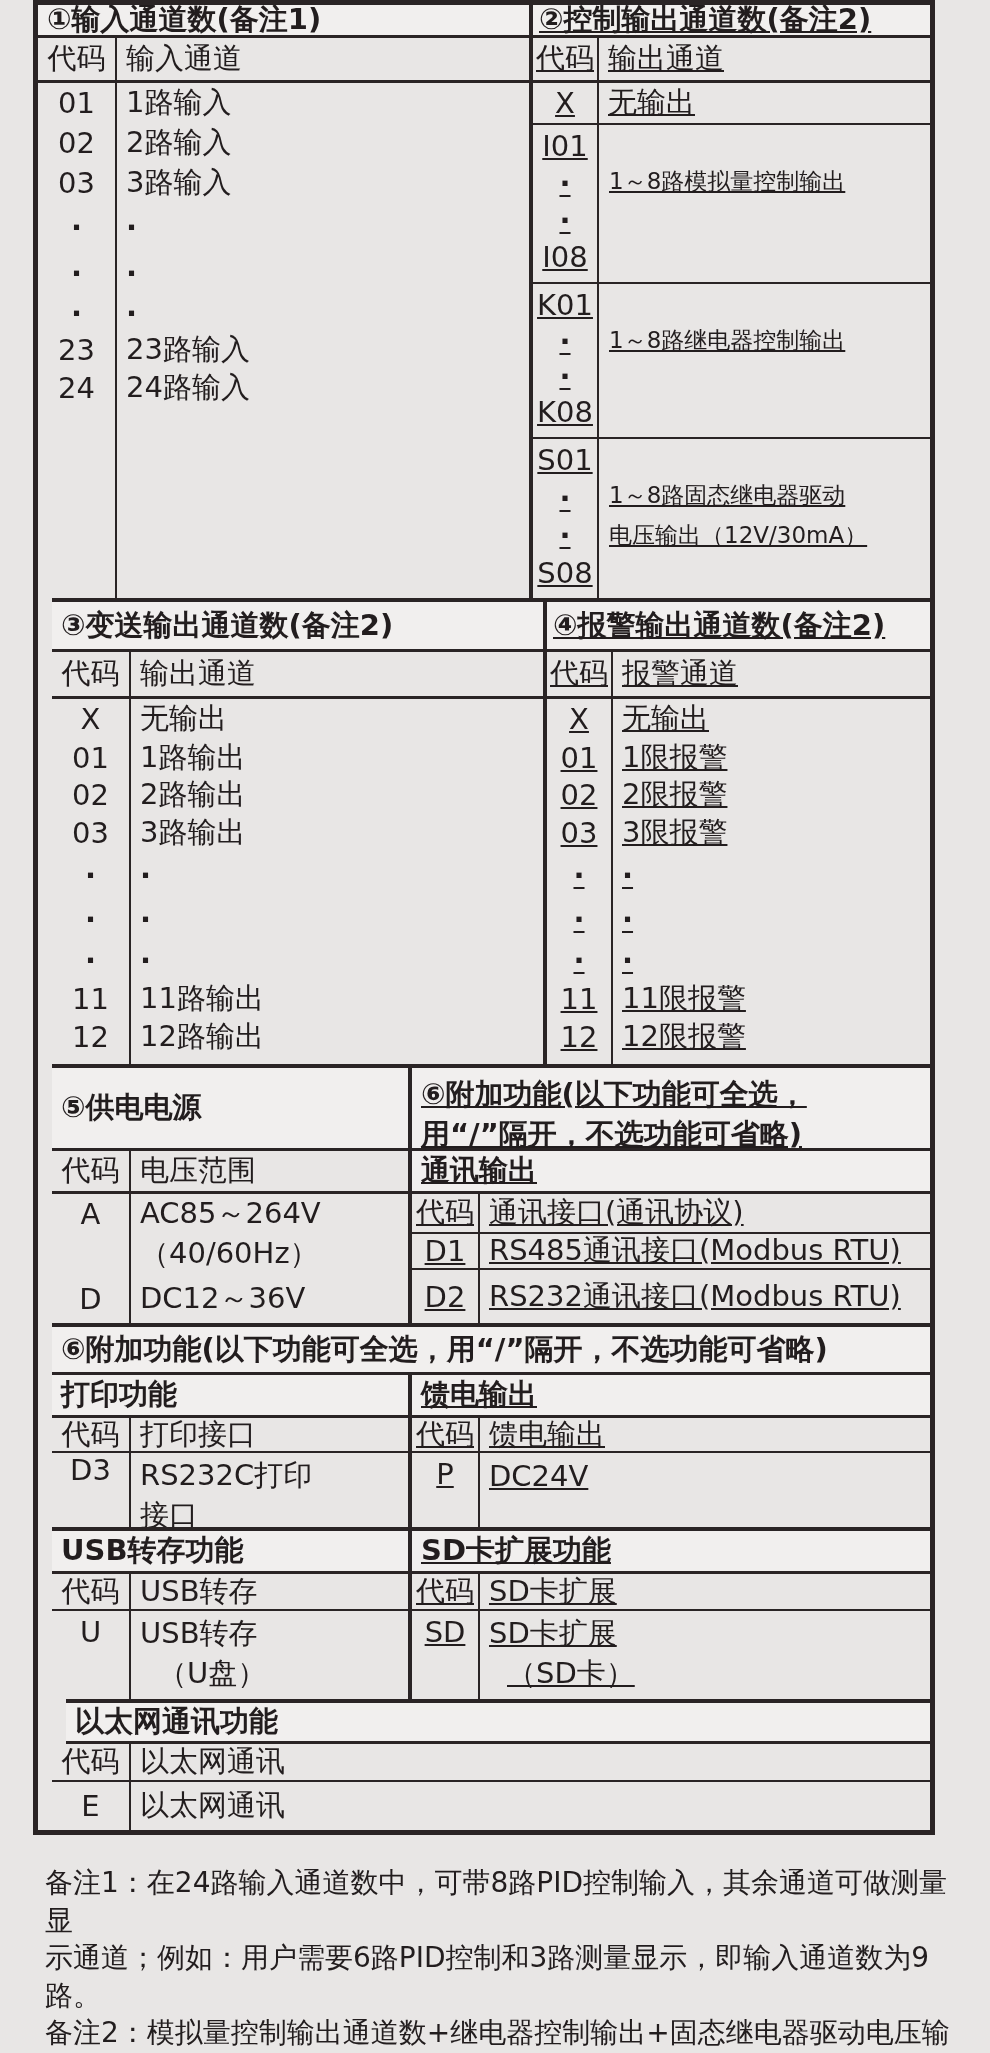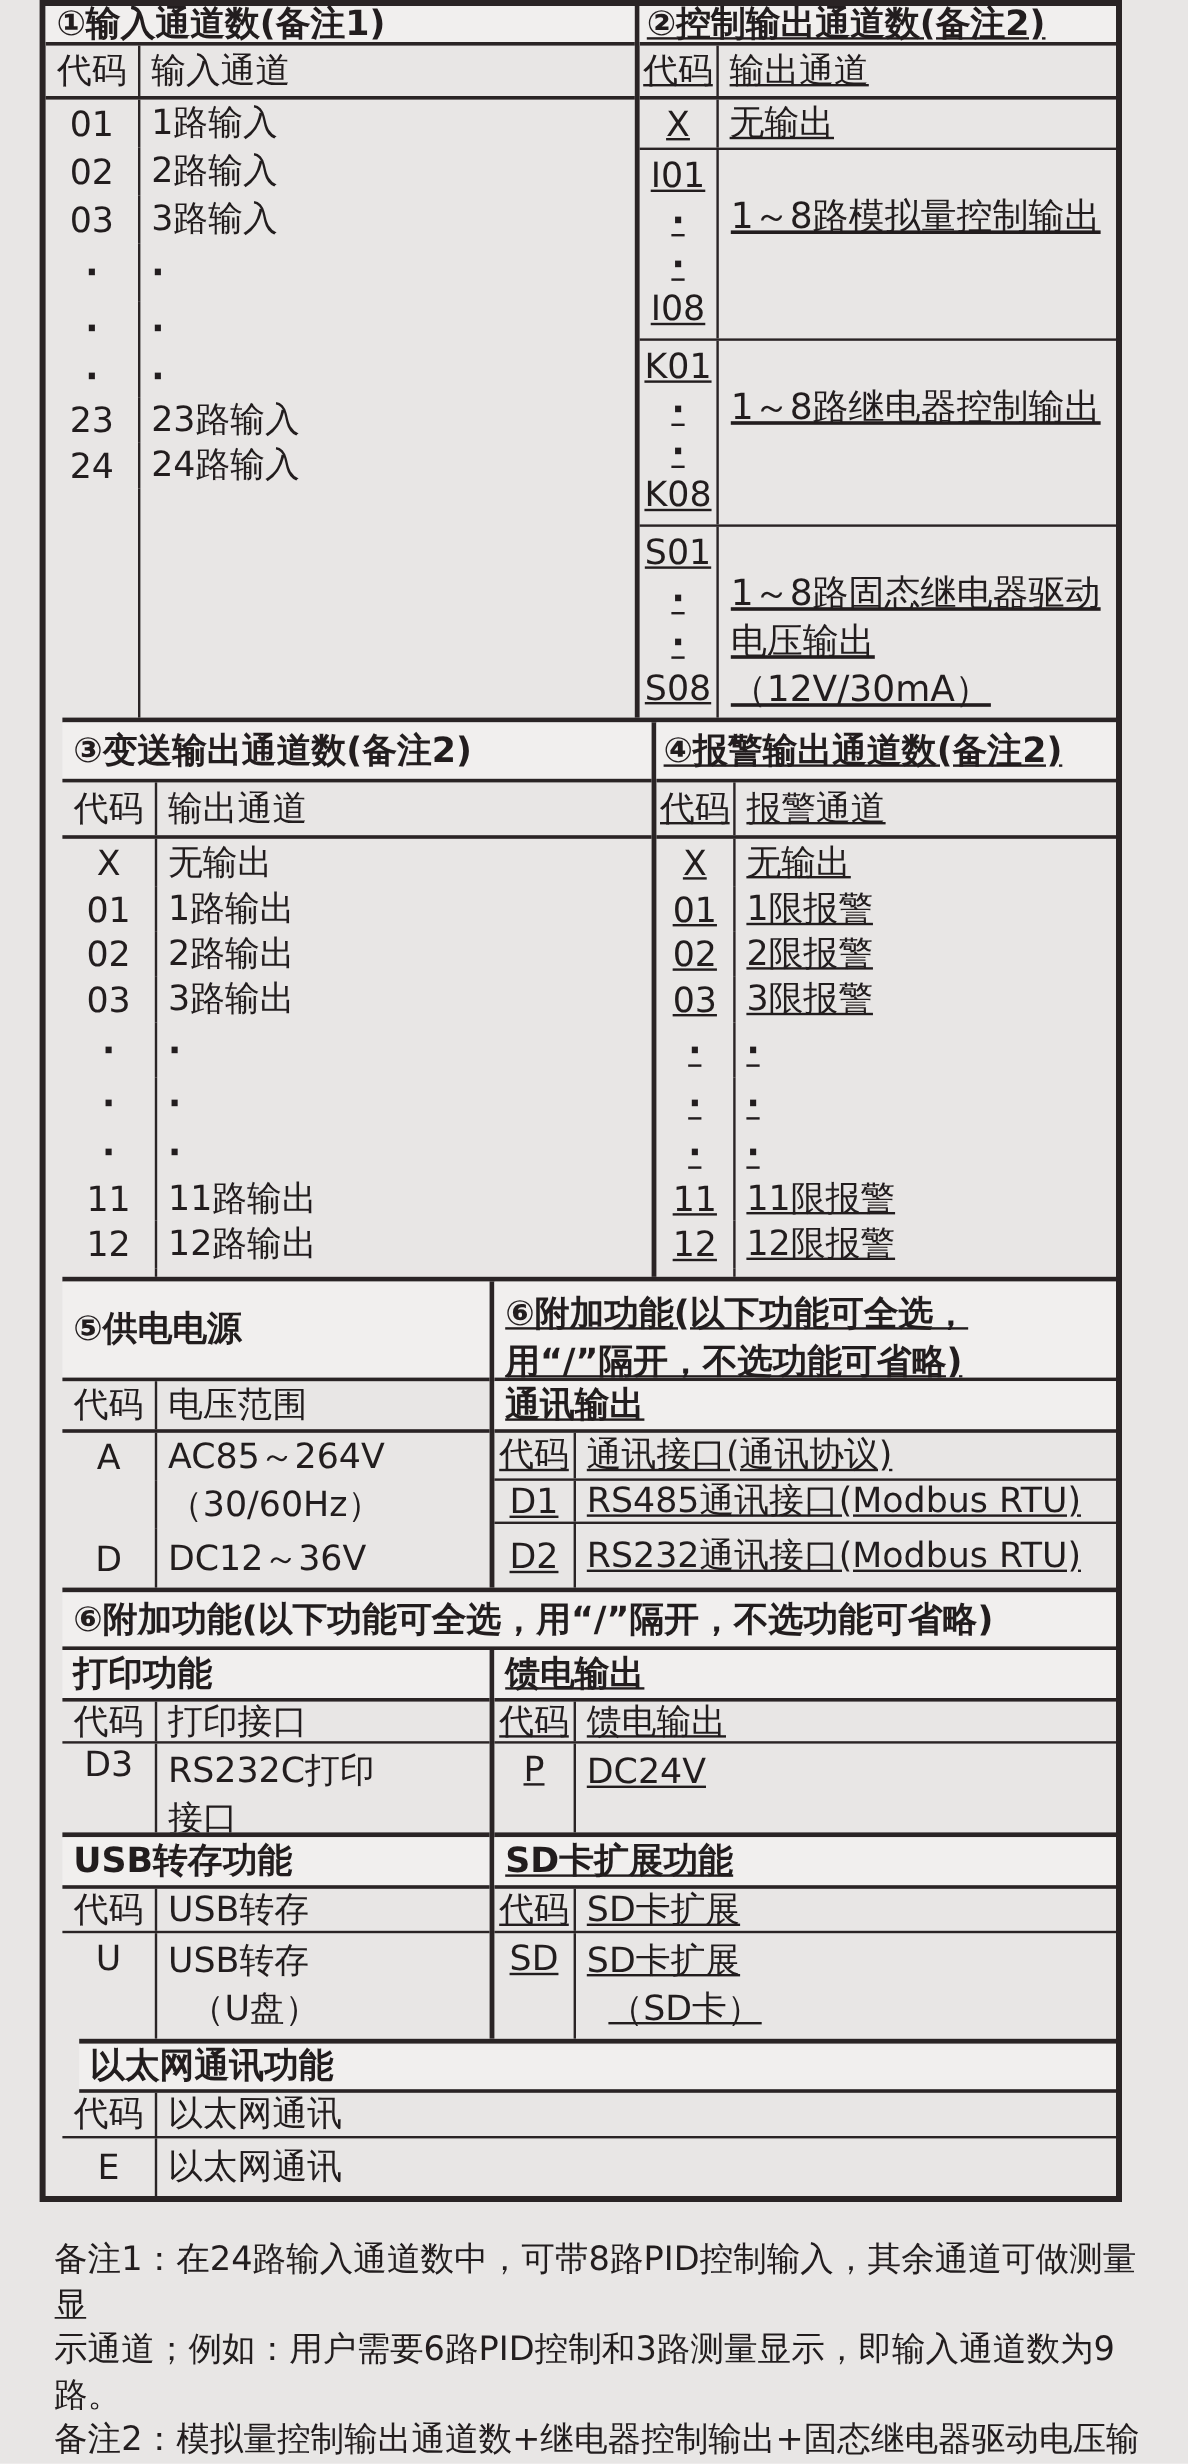--- a/index.html
+++ b/index.html
@@ -26,21 +26,21 @@
         font-size:29px;box-sizing:border-box;flex-shrink:0;}
   .codeC{width:68px;border-right:2px solid #2a2425;display:flex;align-items:center;justify-content:center;
         font-size:29px;box-sizing:border-box;flex-shrink:0;}
   .desc{flex:1;display:flex;align-items:center;padding-left:9px;font-size:29px;
         box-sizing:border-box;white-space:nowrap;overflow:hidden;}
   .hdr .code,.hdr .codeN,.hdr .codeC,.hdr .desc{font-size:29px;}
   .fill{flex:1;}
   .block{display:flex;box-sizing:border-box;min-height:0;}
   .bcode{width:66px;border-right:2px solid #2a2425;display:flex;flex-direction:column;align-items:center;
          justify-content:space-between;padding:4px 0 8px 0;font-size:29px;box-sizing:border-box;flex-shrink:0;}
-  .bdesc{flex:1;padding:36px 0 0 10px;font-size:30px;line-height:40px;box-sizing:border-box;}
+  .bdesc{flex:1;padding:36px 0 0 10px;font-size:23px;line-height:40px;box-sizing:border-box;}
   .dot{font-weight:bold;}
   .twoLine{display:flex;flex-direction:column;justify-content:flex-start;align-items:flex-start;
            padding-top:6px;line-height:40px;}
   .notes{position:absolute;left:45px;top:1864px;width:920px;font-size:28px;line-height:37.5px;}
 </style>
 </head>
 <body>
 
 <div class="page">
   <div class="tbl">
@@ -239,21 +239,21 @@
         <div class="ln hdr bb3" style="height:43px">
           <div class="code">代码</div>
           <div class="desc">电压范围</div>
         </div>
         <div class="ln" style="height:40px">
             <div class="code">A</div>
             <div class="desc">AC85～264V</div>
           </div>
         <div class="ln" style="height:40px">
             <div class="code"></div>
-            <div class="desc">（30/60Hz）</div>
+            <div class="desc">（40/60Hz）</div>
           </div>
         <div class="ln fill">
             <div class="code">D</div>
             <div class="desc">DC12～36V</div>
           </div>
       </div>
       <div class="col panelR">
         <div class="band bb3 twoLine" style="height:83px">
           <span>⑥附加功能(以下功能可全选，</span>
           <span>用“/”隔开，不选功能可省略)</span>

